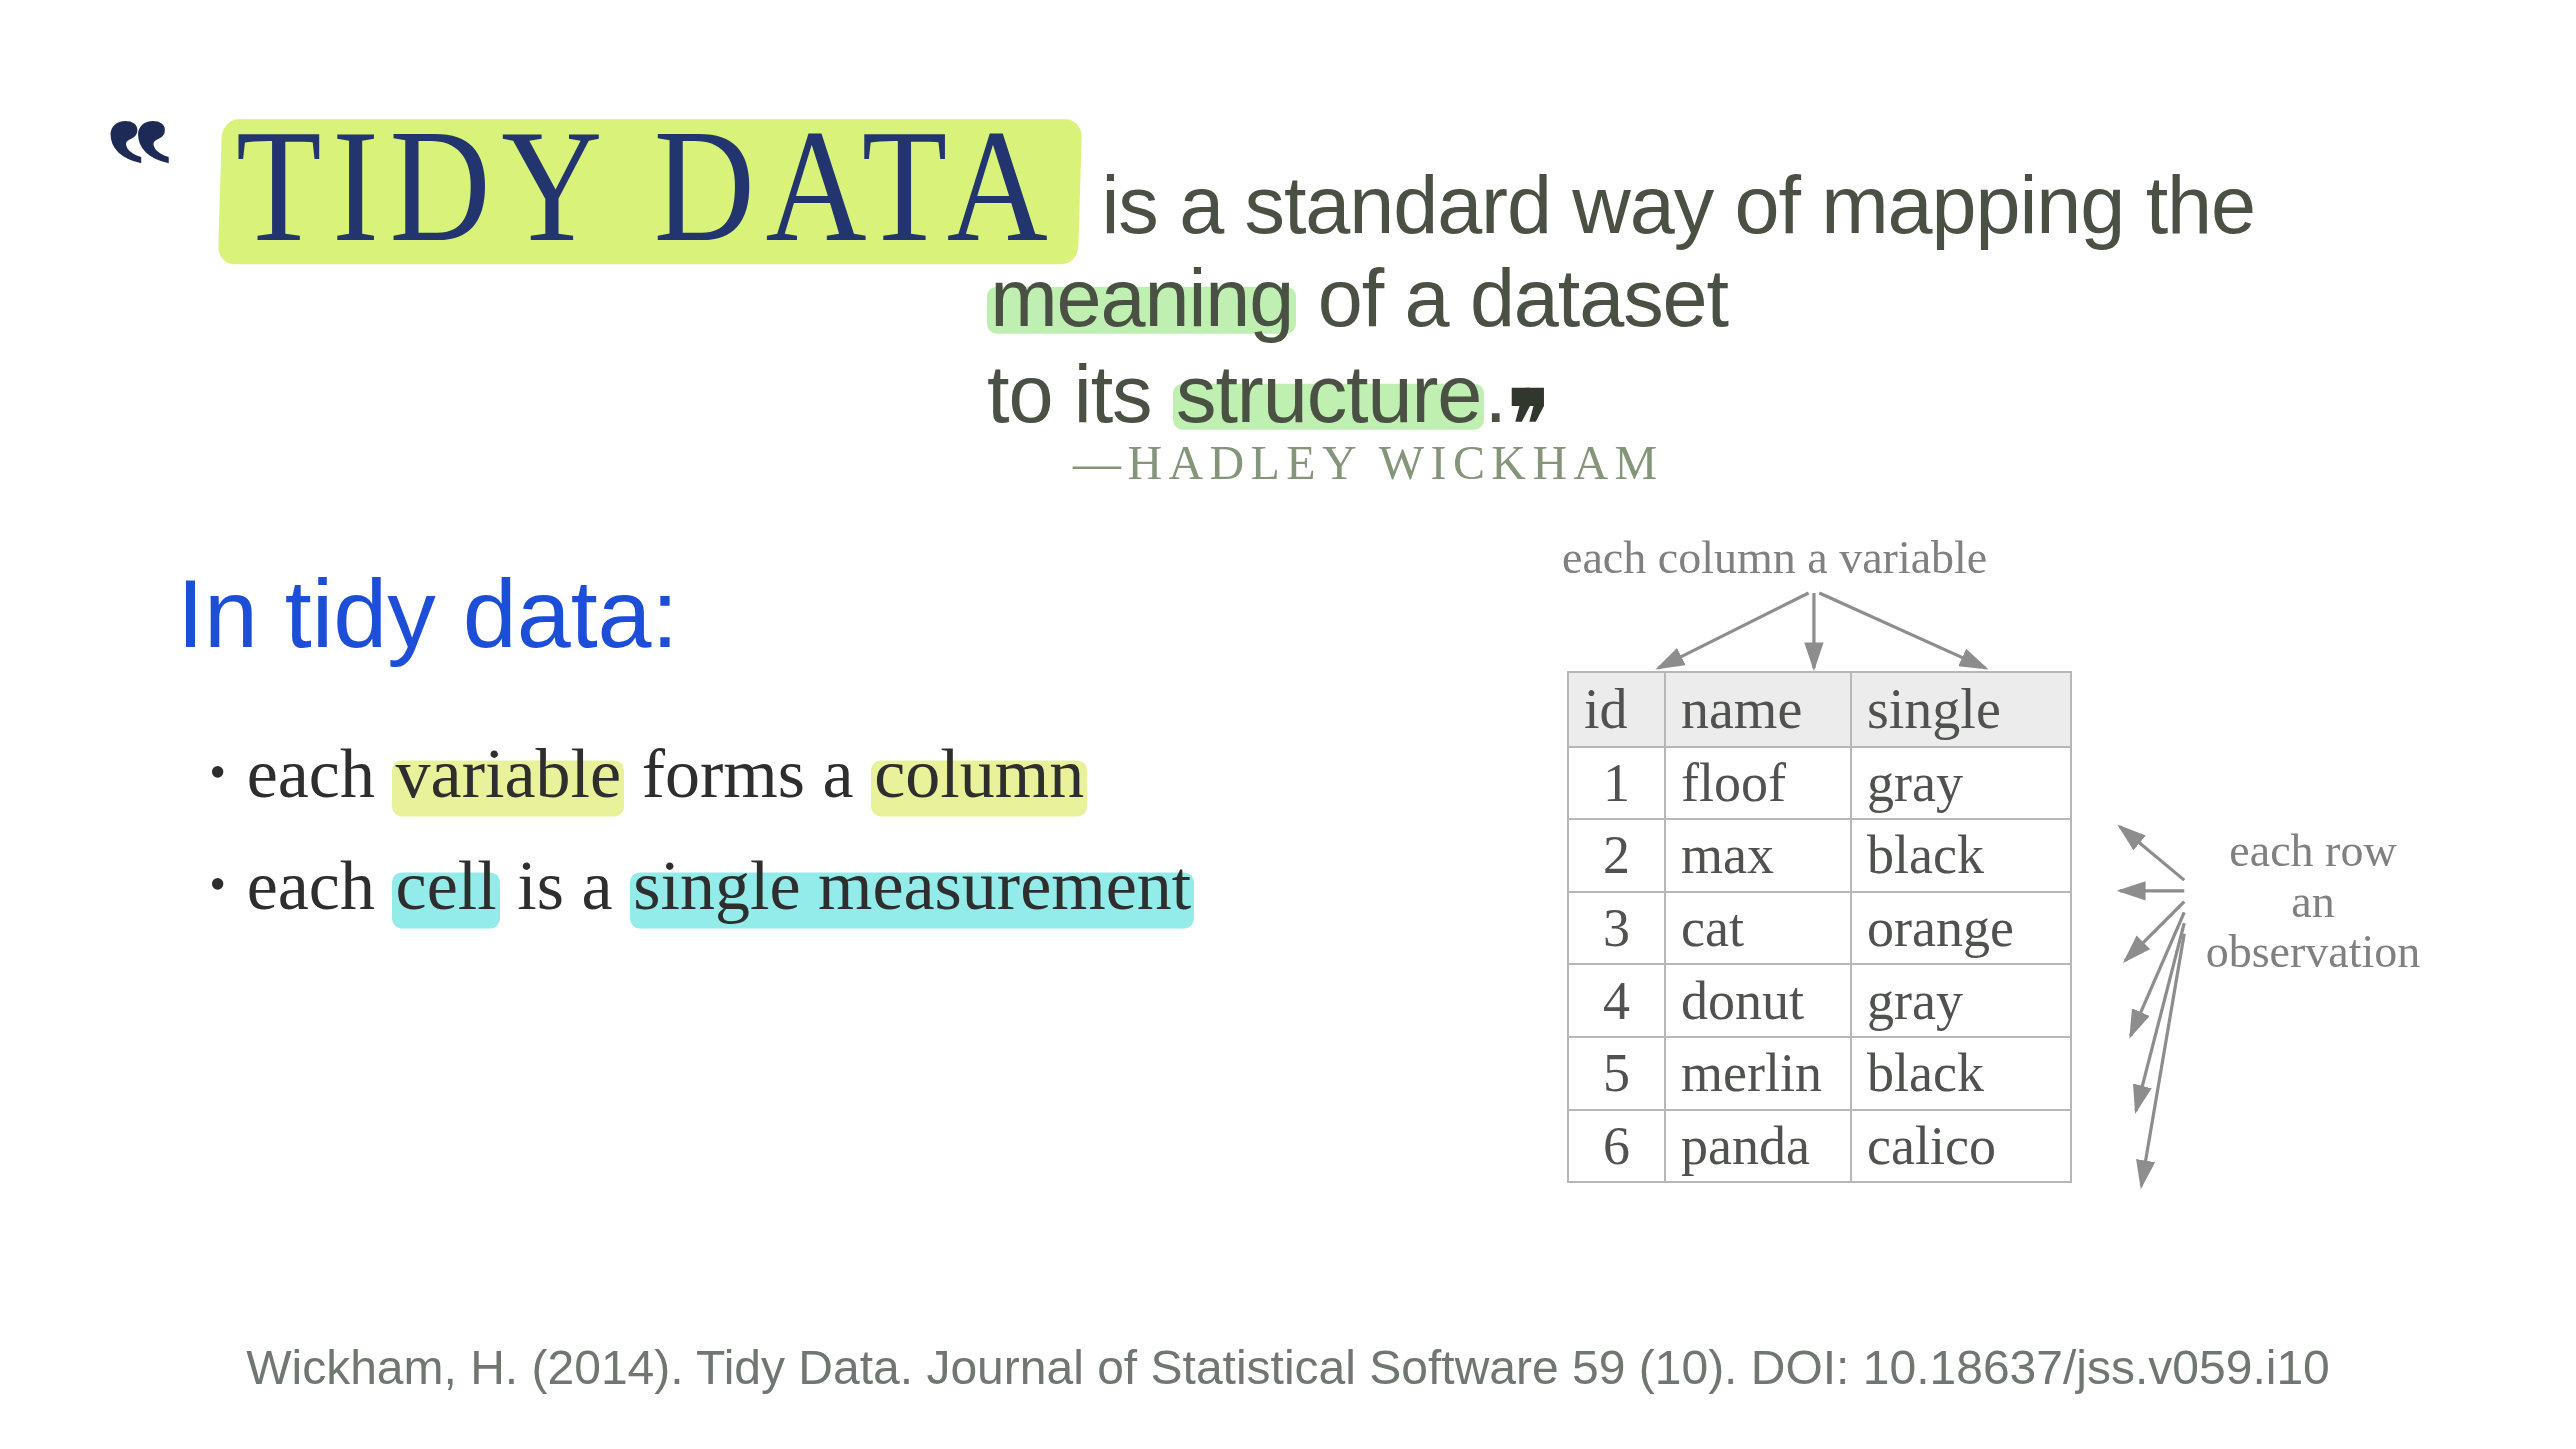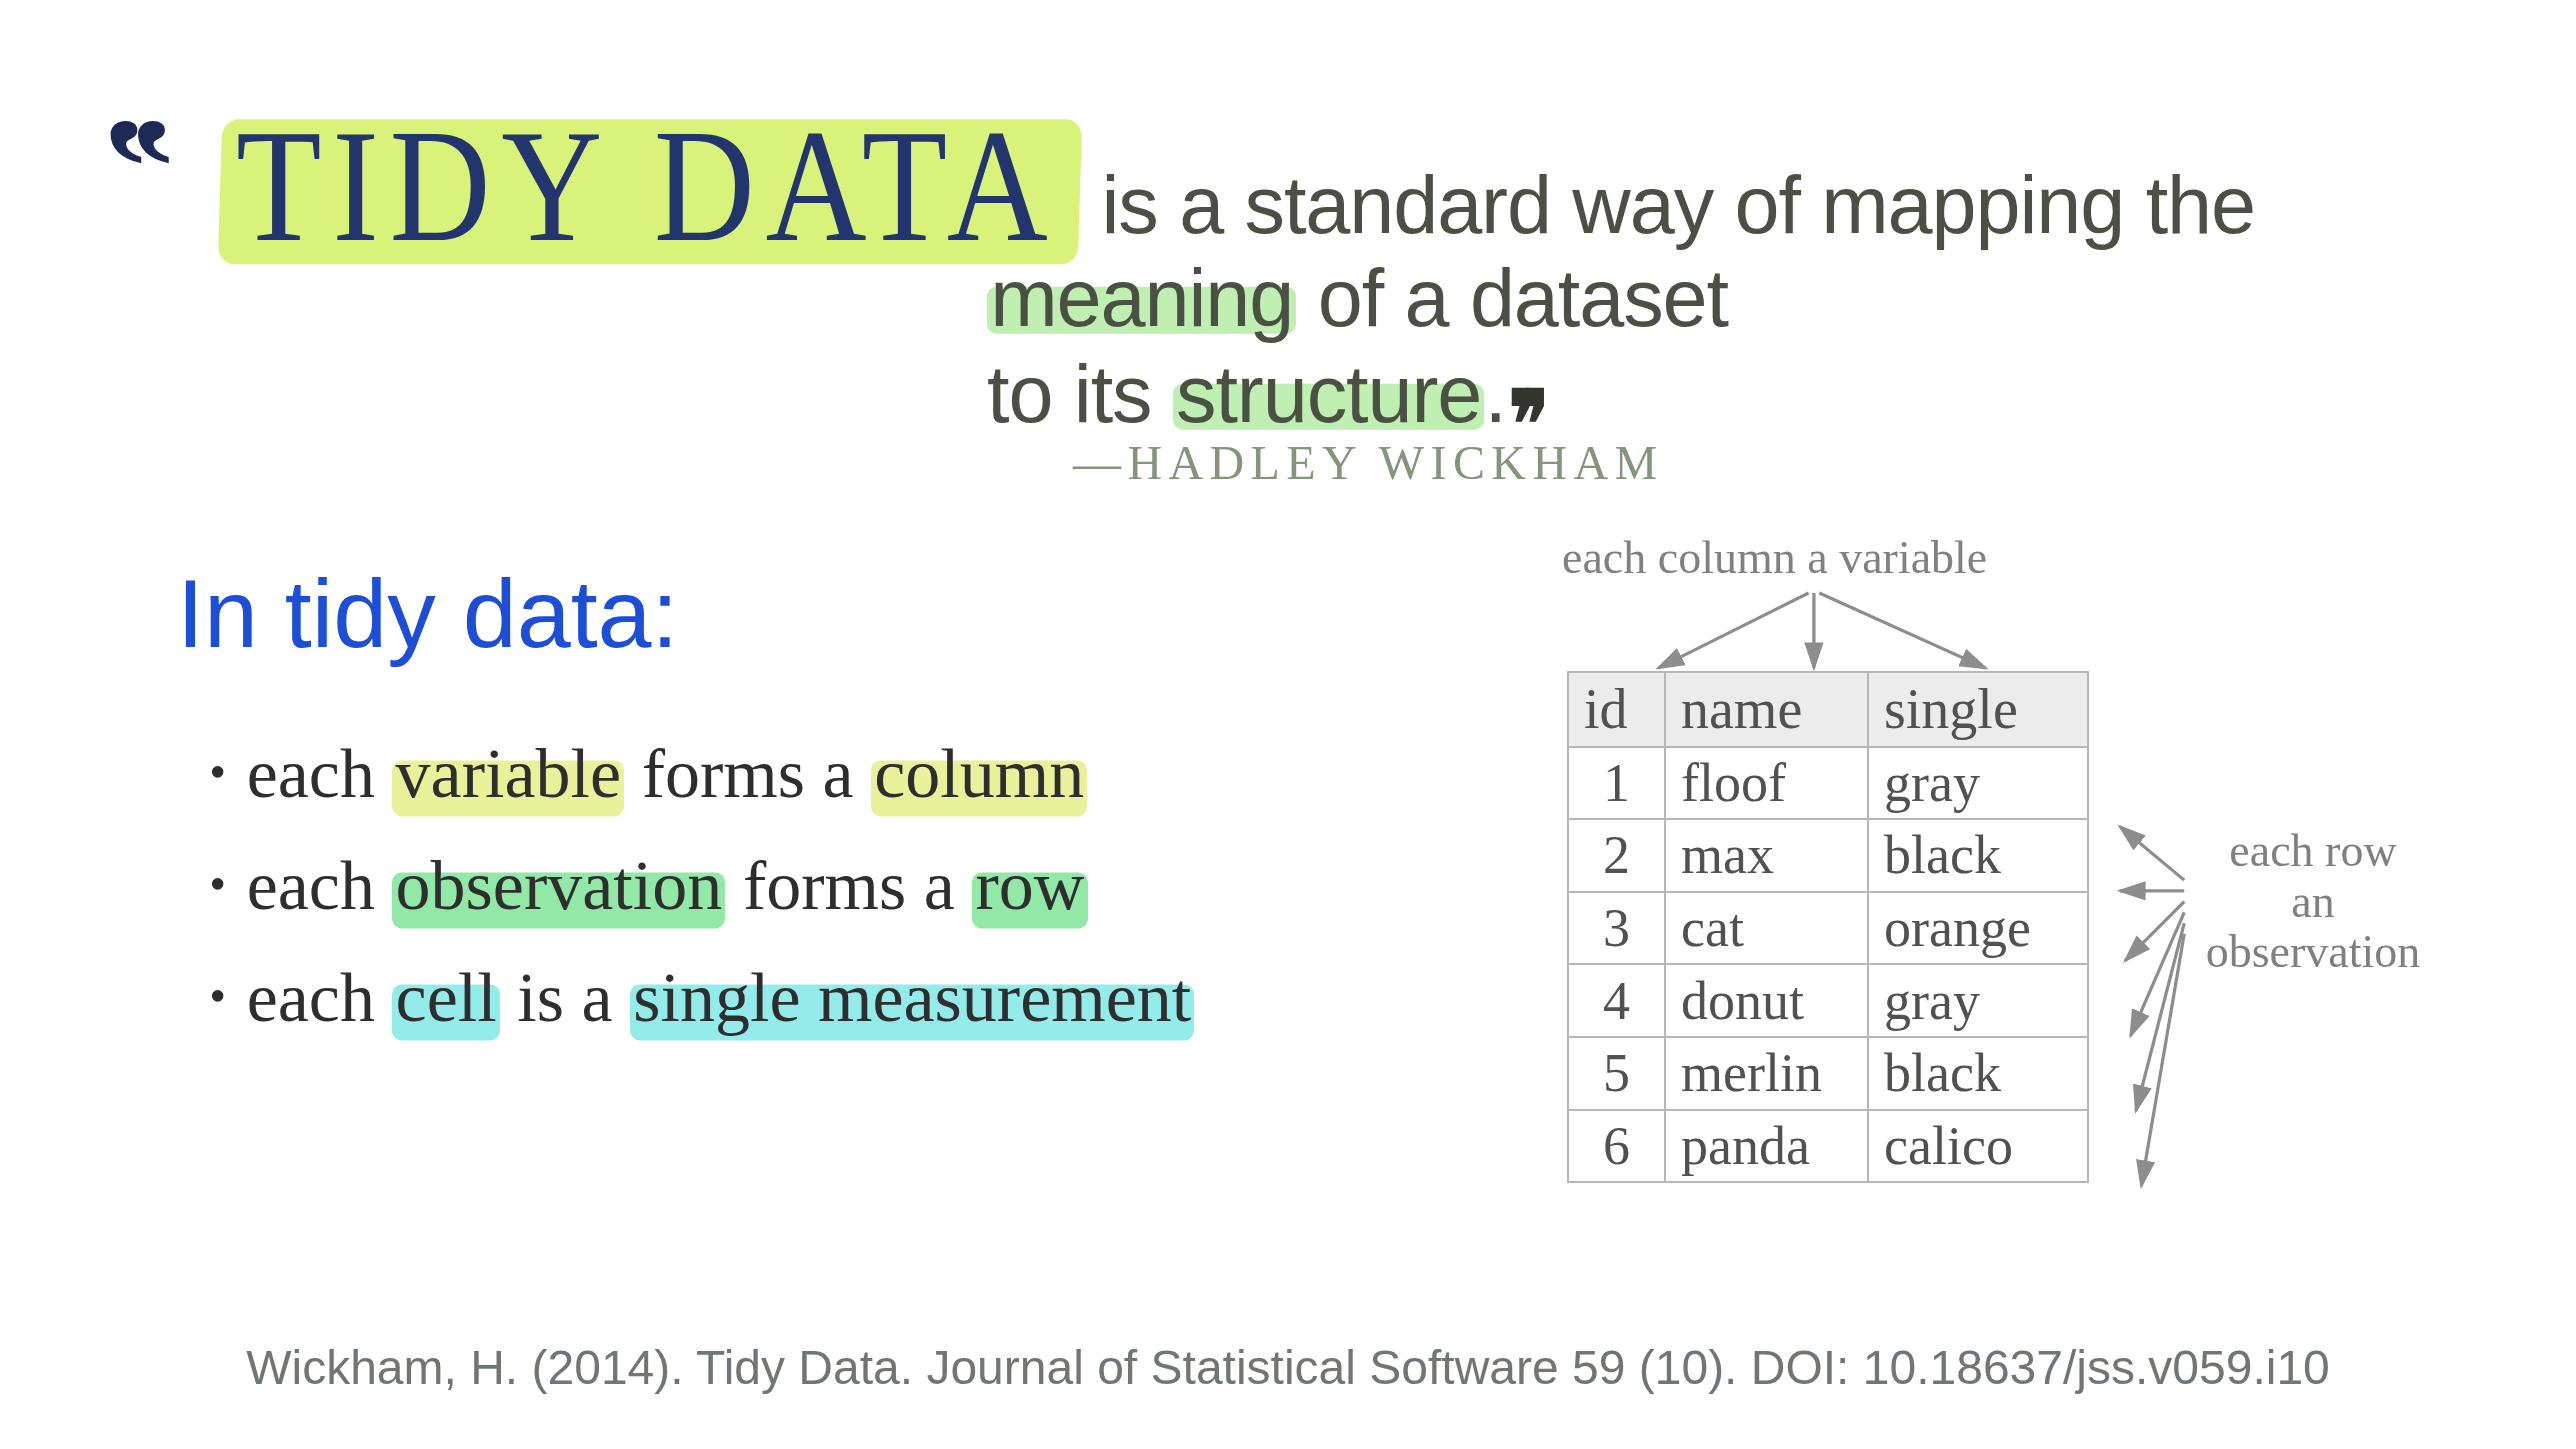--- a/index.html
+++ b/index.html
@@ -130,21 +130,21 @@
     padding: 4.3px 15px;
     text-align: left;
     font-weight: 400;
   }
   table.sample th {
     background: #ececec;
     font-size: 56px;
     margin-top: 24px;
   }
   table.sample td.idcell { text-align: center; width: 97px; font-size:54px;}
-  table.sample td.namecell { width: 203px; }
+  table.sample td.namecell { width: 186px; }
   table.sample td.colorcell { width: 220px; }
 
   
   .annot-top {
     position:absolute;
     left:1562px; top:531px;
     font-family:"Comic Sans MS", cursive;
     font-size: 46px;
     color:#808080;
   }
@@ -186,23 +186,20 @@
 
   <div class="attrib">—HADLEY WICKHAM</div>
 
   <div class="section">
     <div class="section-title">In tidy data:</div>
     <ul class="bullets">
       <li>
         <span>each </span><span class="hl hl-yellow">variable</span><span> forms a </span><span class="hl hl-yellow">column</span>
       </li>
       <li>
-        <span>each </span><span class="hl hl-green">observation</span><span> forms a </span><span class="hl hl-green">row</span>
-      </li>
-      <li>
         <span>each </span><span class="hl hl-teal">cell</span><span> is a </span><span class="hl hl-teal">single measurement</span>
       </li>
     </ul>
   </div>
 
   <div class="annot-top">each column a variable</div>
   <div class="annot-right">
     <span>each row</span><br>
     <span>an</span><br>
     <span>observation</span>

